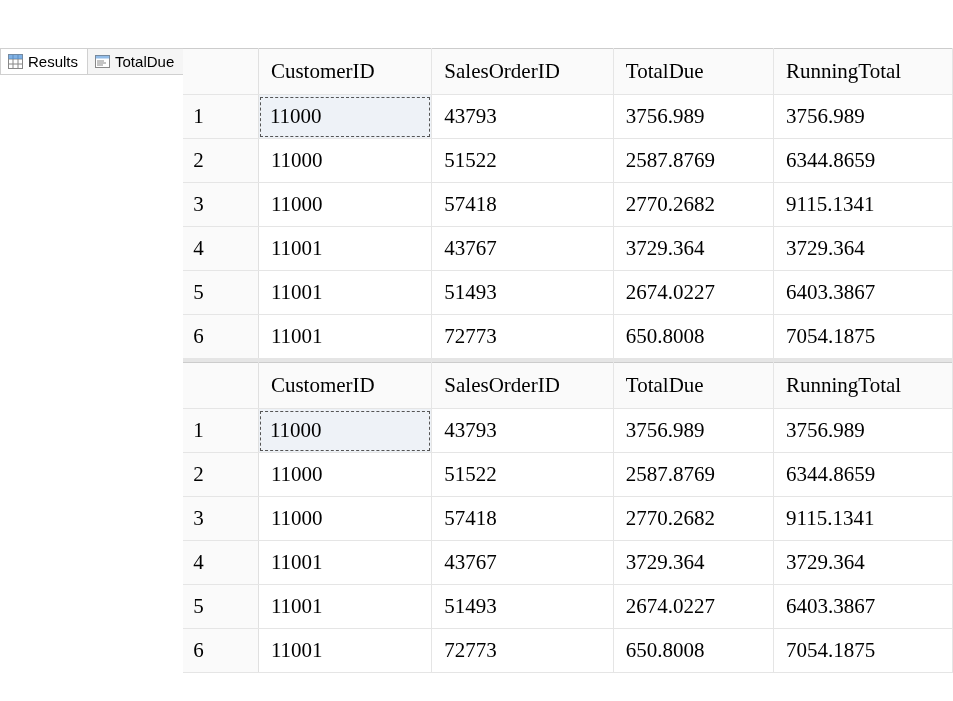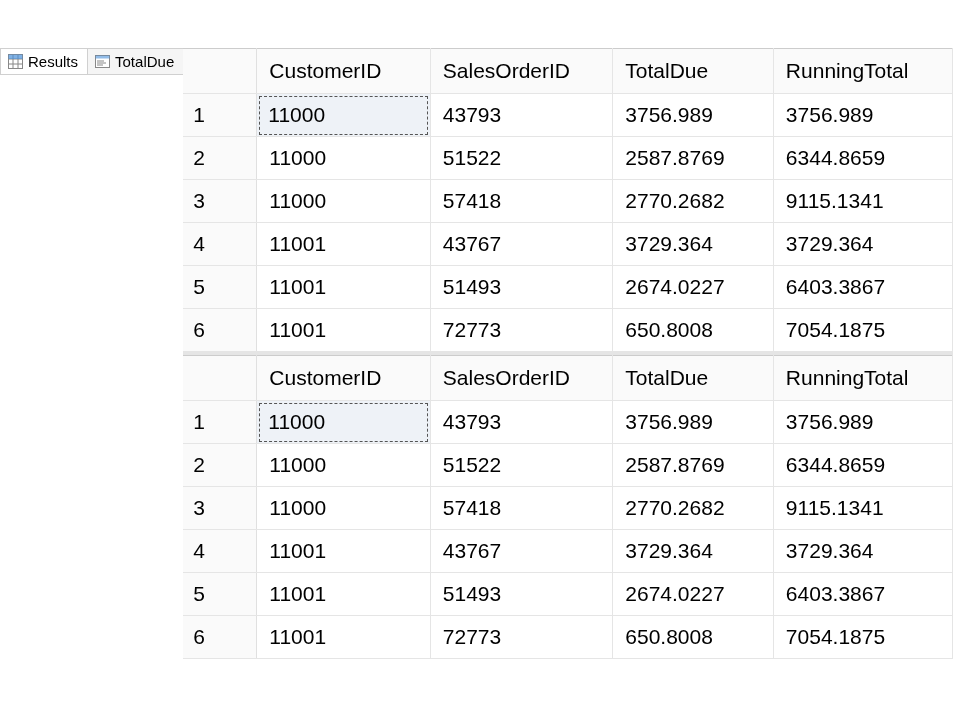--- a/index.html
+++ b/index.html
@@ -52,20 +52,21 @@
       justify-content: center;
     }
     .grids {
       flex: 1;
       display: flex;
       flex-direction: column;
       overflow: hidden;
     }
     .grid-wrap {
       overflow: hidden;
+      font-family: Liberation Serif, serif;
     }
     .grid-wrap:first-child {
       border-bottom: 3px solid #e5e5e5;
     }
     .grid-wrap:first-child table {
       border-bottom: 1px solid #cccccc;
     }
     table {
       border-collapse: collapse;
       table-layout: fixed;

